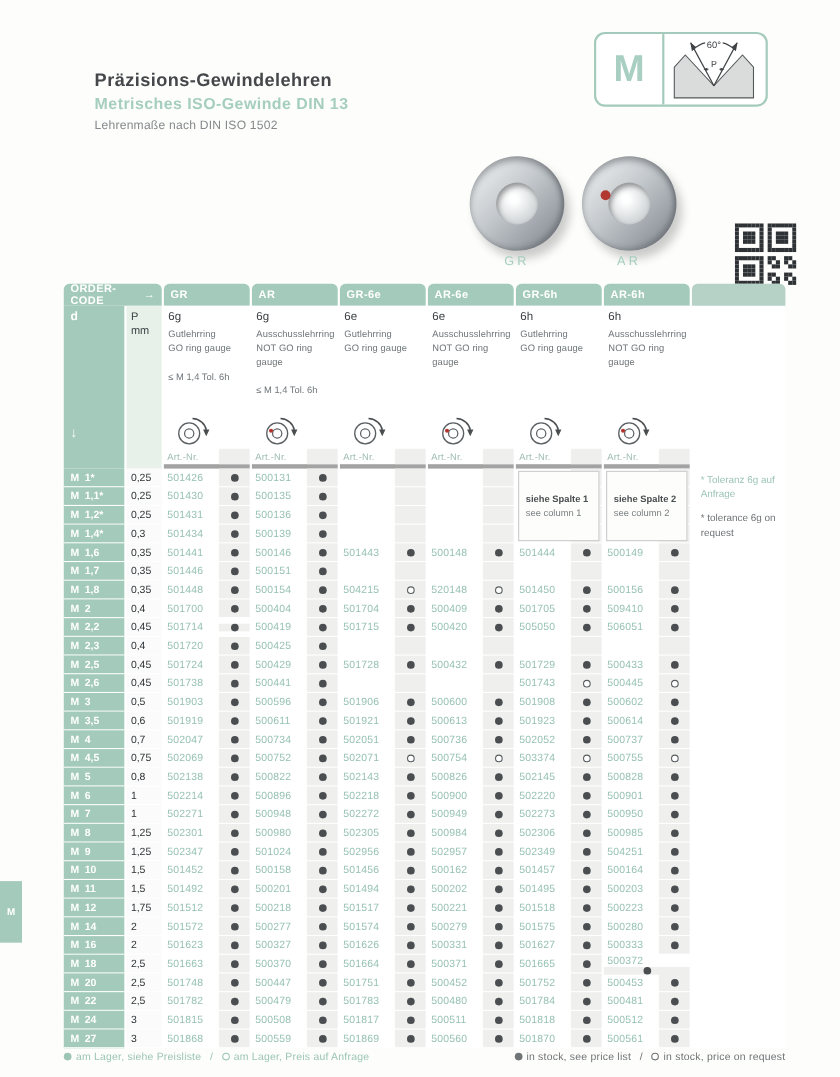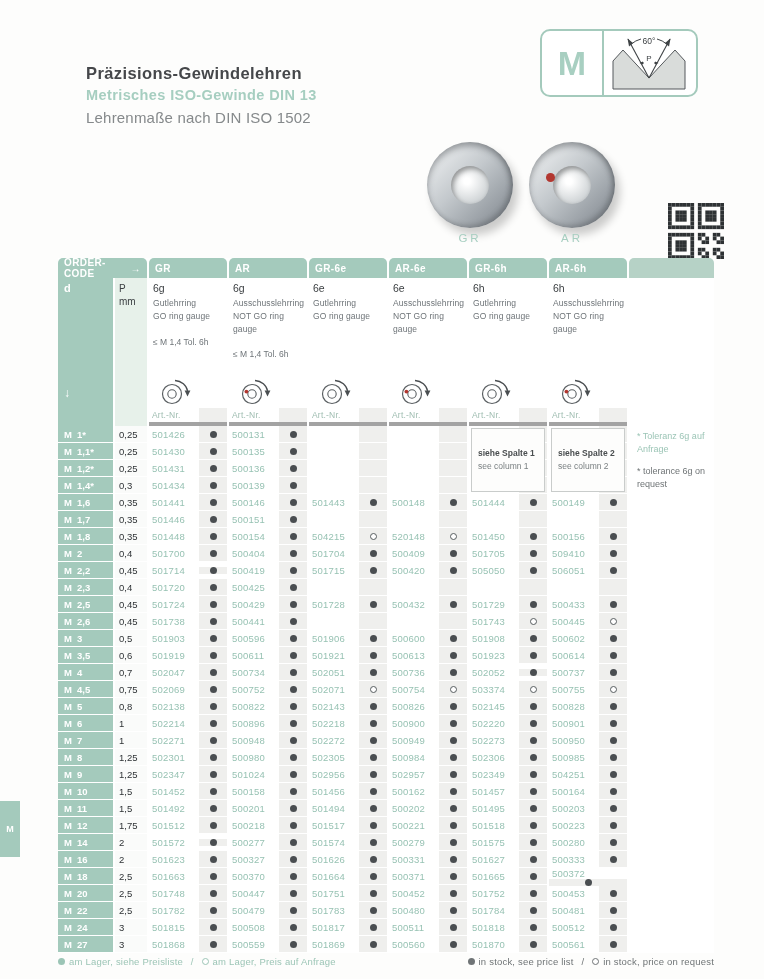--- a/index.html
+++ b/index.html
@@ -4,21 +4,21 @@
 <style>
   html,body{margin:0;padding:0;}
   body{
     width:764px;height:979px;position:relative;background:#fdfdfc;overflow:hidden;
     font-family:"Liberation Sans","DejaVu Sans",sans-serif;color:#3f4447;
   }
   
   .titles{position:absolute;left:86px;top:64px;}
   .title-de{font-size:16.5px;font-weight:bold;color:#45474a;letter-spacing:.4px;margin:0 0 4px;}
   .subtitle-de{font-size:14.5px;font-weight:bold;color:#a6cec0;letter-spacing:.4px;margin:0 0 4px;}
-  .note{font-size:15px;color:#85898b;line-height:1.4;letter-spacing:.2px;}
+  .note{font-size:11px;color:#85898b;line-height:1.4;letter-spacing:.2px;}
   .en-block{margin-top:13px;}
   .title-en{font-size:10.5px;font-weight:bold;color:#55585a;letter-spacing:.2px;}
   
   .badge{position:absolute;left:540px;top:29px;width:154px;height:64px;border:2px solid #a4cabc;
     border-radius:10px;background:#fff;display:flex;align-items:stretch;}
   .badge-left{flex:1;display:flex;align-items:center;justify-content:center;}
   .badge-m{font-size:34px;font-weight:bold;color:#a8cfc1;}
   .badge-right{width:92px;border-left:2px solid #a4cabc;display:flex;align-items:center;justify-content:center;}
   
   .ring{position:absolute;width:86px;height:86px;border-radius:50%;
@@ -936,21 +936,21 @@
       <div class="zone">
         <span class="dot"></span>
       </div>
     </div>
     <div class="cell-art" style="grid-area: 19 / 6 / 20 / 7;">
       <div class="num">500736</div>
       <div class="zone">
         <span class="dot"></span>
       </div>
     </div>
-    <div class="cell-art" style="grid-area: 19 / 7 / 20 / 8; align-items: center;">
+    <div class="cell-art" style="grid-area: 19 / 7 / 20 / 8;">
       <div class="num">502052</div>
       <div class="zone">
         <span class="dot"></span>
       </div>
     </div>
     <div class="cell-art" style="grid-area: 19 / 8 / 20 / 9;">
       <div class="num">500737</div>
       <div class="zone">
         <span class="dot"></span>
       </div>
@@ -1322,21 +1322,21 @@
       <div class="num">500223</div>
       <div class="zone">
         <span class="dot"></span>
       </div>
     </div>
     <div class="cell-d" style="grid-area: 29 / 1 / 30 / 2;">
       <span class="dm">M</span>
       <span class="dsize">14</span>
     </div>
     <div class="cell-p" style="grid-area: 29 / 2 / 30 / 3;">2</div>
-    <div class="cell-art" style="grid-area: 29 / 3 / 30 / 4; align-items: center;">
+    <div class="cell-art" style="grid-area: 29 / 3 / 30 / 4;">
       <div class="num">501572</div>
       <div class="zone">
         <span class="dot"></span>
       </div>
     </div>
     <div class="cell-art" style="grid-area: 29 / 4 / 30 / 5;">
       <div class="num">500277</div>
       <div class="zone">
         <span class="dot"></span>
       </div>

